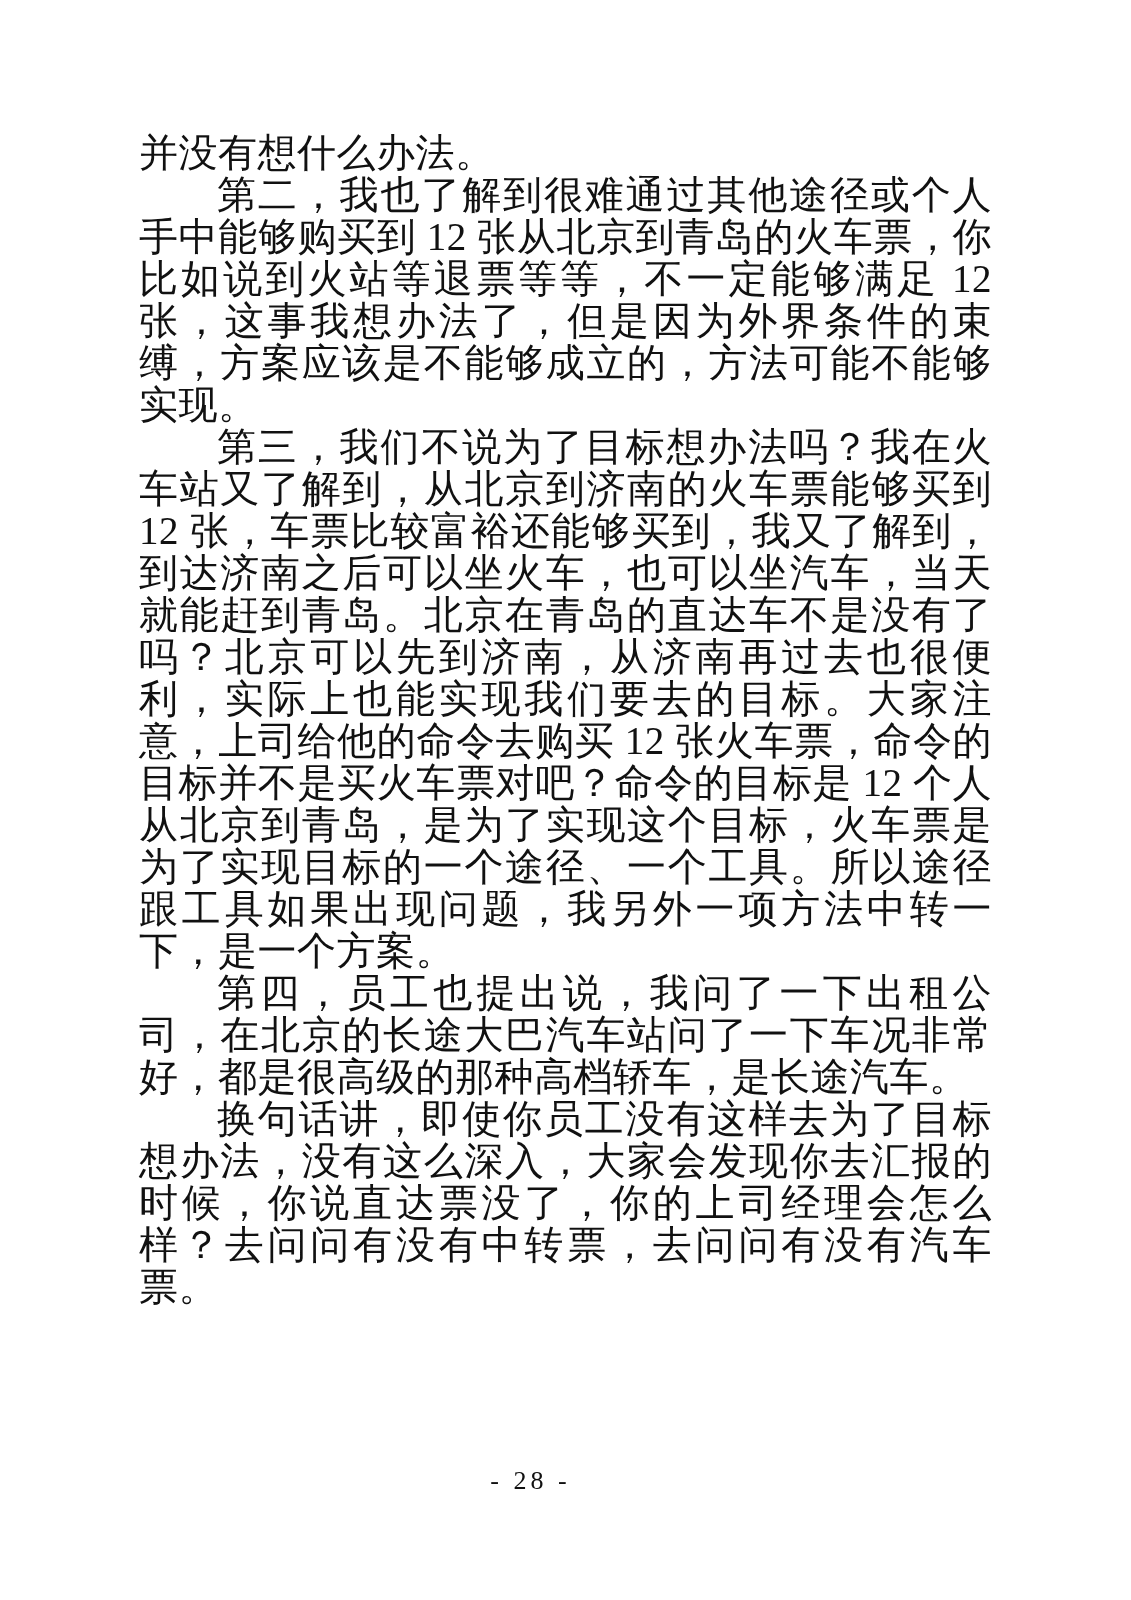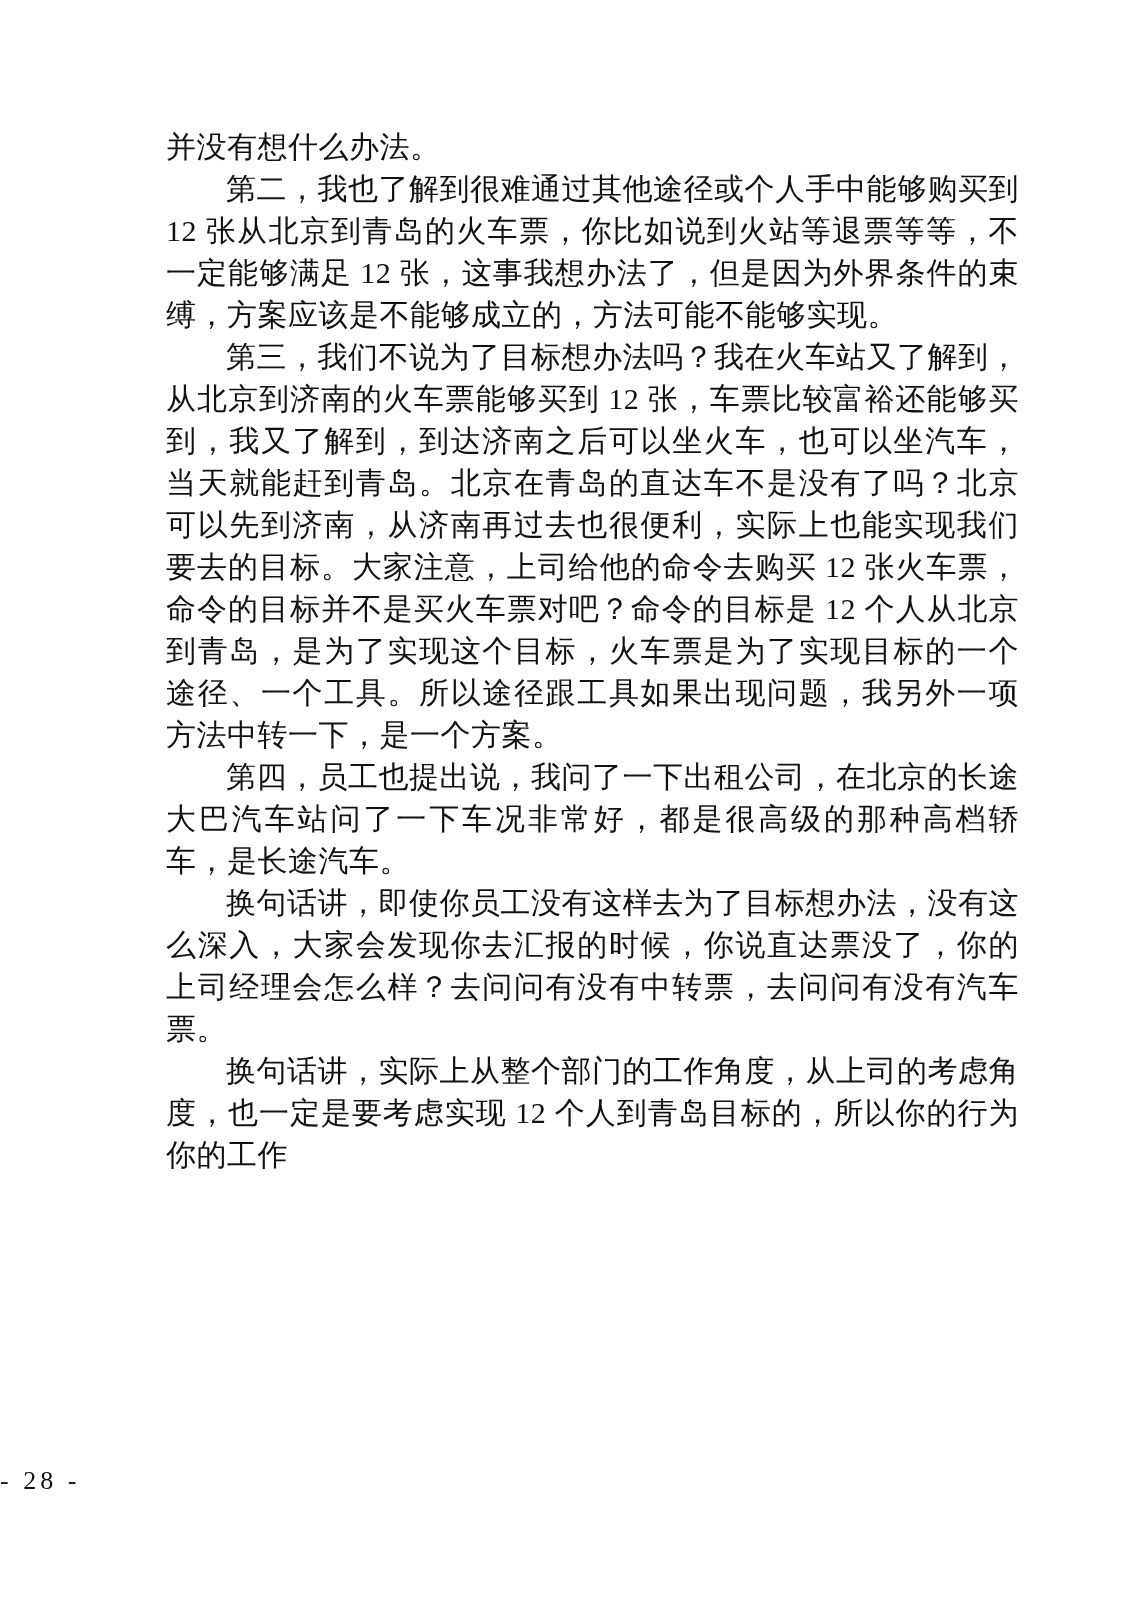--- a/index.html
+++ b/index.html
@@ -19,57 +19,56 @@
     position: absolute;
     left: 0;
     top: 0;
     width: 1131px;
     height: 1600px;
     background: #ffffff;
   }
   .text-block {
     position: absolute;
     left: 139px;
-    top: 126px;
+    top: 132px;
     width: 853px;
-    font-size: 30px;
+    font-size: 39px;
     line-height: 42px;
     text-align: justify;
     text-justify: inter-ideograph;
     letter-spacing: 0.5px;
-    margin-left: 27px;
   }
   .para {
     margin: 0;
     padding: 0;
     text-indent: 2em;
   }
   .para.no-indent {
     text-indent: 0;
   }
   .page-number {
     position: absolute;
     left: 0;
     right: 70px;
     top: 1466px;
+    text-align: center;
     font-size: 26px;
     line-height: 30px;
     color: #111111;
     letter-spacing: 4px;
   }
 </style>
 </head>
 <body>
 
 <div class="page">
 
   <div class="text-block">
     <p class="para no-indent">并没有想什么办法。</p>
     <p class="para">第二，我也了解到很难通过其他途径或个人手中能够购买到 12 张从北京到青岛的火车票，你比如说到火站等退票等等，不一定能够满足 12 张，这事我想办法了，但是因为外界条件的束缚，方案应该是不能够成立的，方法可能不能够实现。</p>
     <p class="para">第三，我们不说为了目标想办法吗？我在火车站又了解到，从北京到济南的火车票能够买到 12 张，车票比较富裕还能够买到，我又了解到，到达济南之后可以坐火车，也可以坐汽车，当天就能赶到青岛。北京在青岛的直达车不是没有了吗？北京可以先到济南，从济南再过去也很便利，实际上也能实现我们要去的目标。大家注意，上司给他的命令去购买 12 张火车票，命令的目标并不是买火车票对吧？命令的目标是 12 个人从北京到青岛，是为了实现这个目标，火车票是为了实现目标的一个途径、一个工具。所以途径跟工具如果出现问题，我另外一项方法中转一下，是一个方案。</p>
     <p class="para">第四，员工也提出说，我问了一下出租公司，在北京的长途大巴汽车站问了一下车况非常好，都是很高级的那种高档轿车，是长途汽车。</p>
     <p class="para">换句话讲，即使你员工没有这样去为了目标想办法，没有这么深入，大家会发现你去汇报的时候，你说直达票没了，你的上司经理会怎么样？去问问有没有中转票，去问问有没有汽车票。</p>
-    <p class="para">换句话讲，实际上从整个部门的工作角度，从上司的考虑角度，也一定是要考虑实现 12 个人到青岛目标的，所以你的行为你的工作</p>
   </div>
 
   <div class="page-number">- 28 -</div>
 
 </div>
 
 </body></html>

